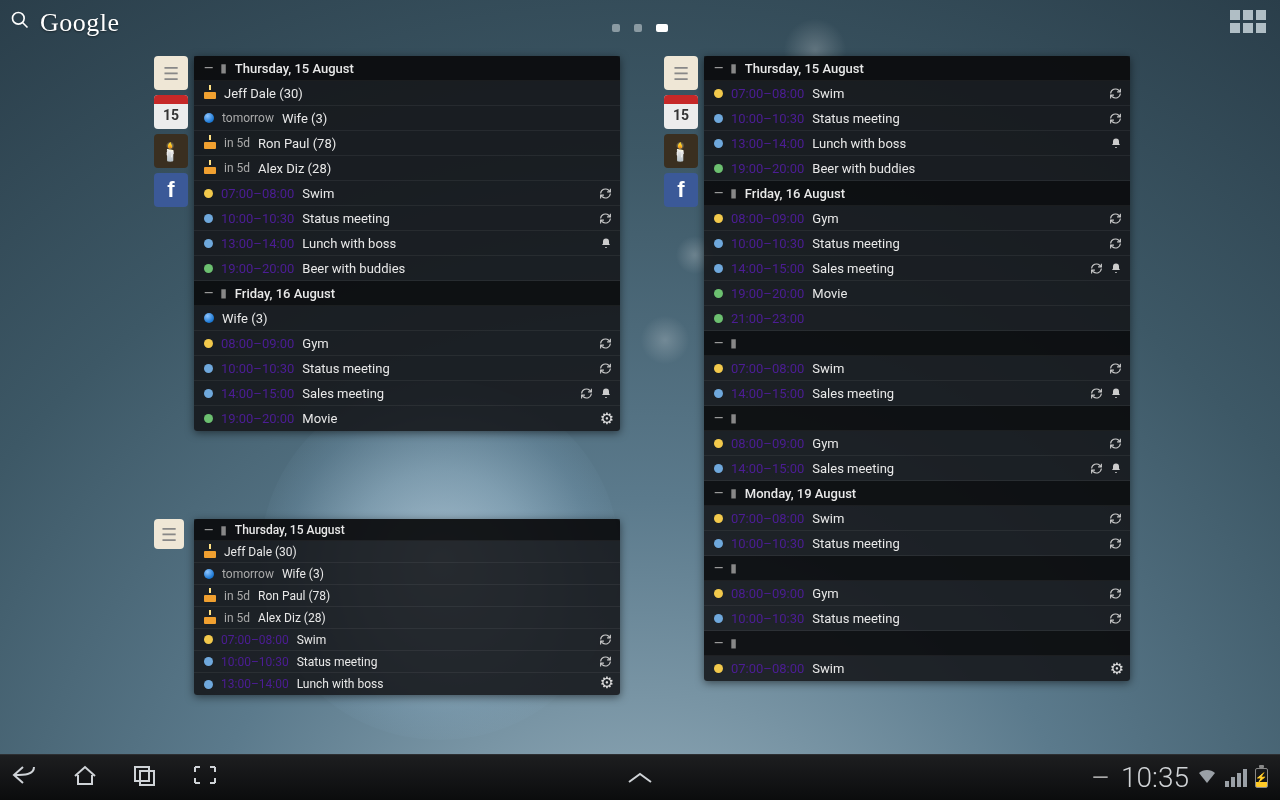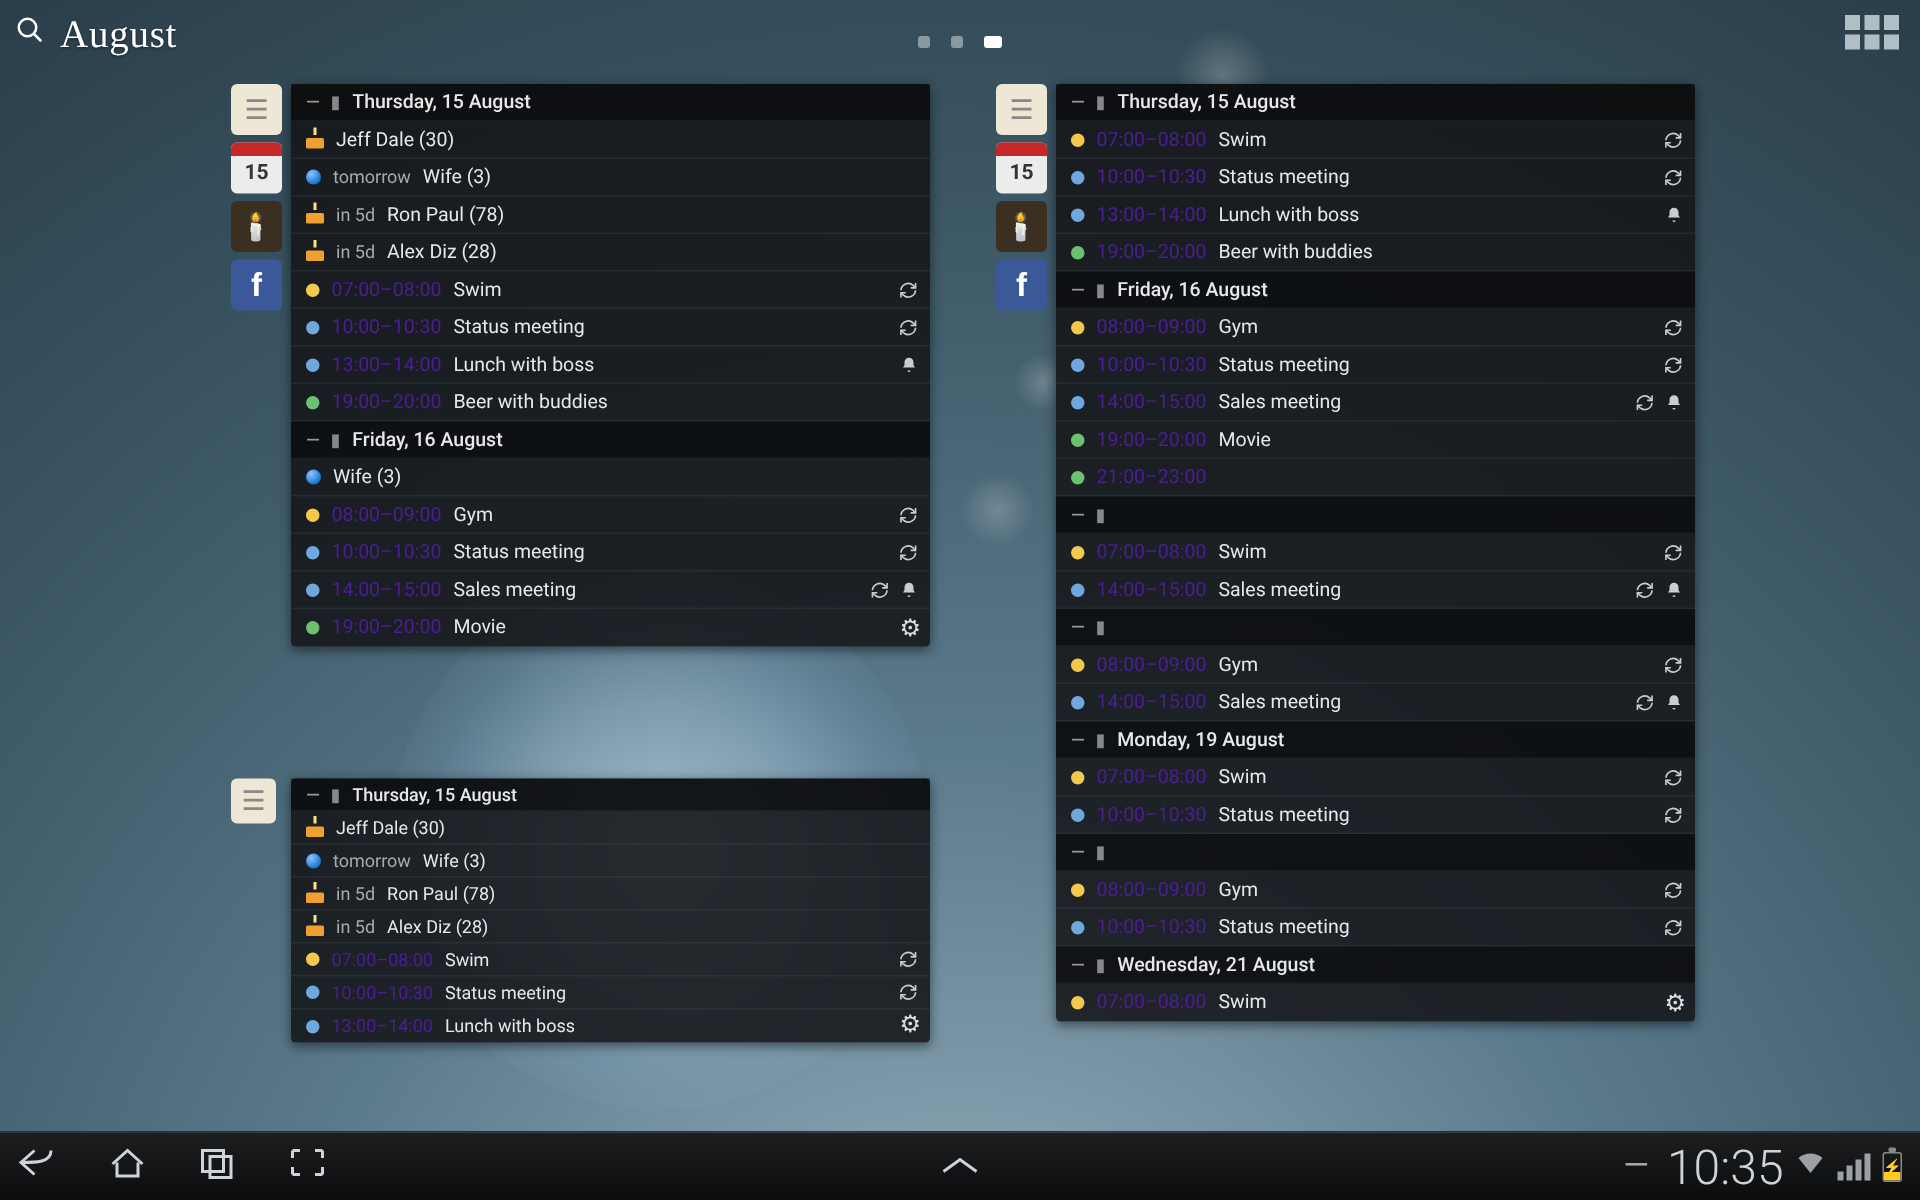--- a/index.html
+++ b/index.html
@@ -99,21 +99,21 @@
 <div class="seed seed2"></div>
 <div class="seed seed3"></div>
 
 <div class="top-search">
   <span class="mag">
     <svg width="20" height="20" viewBox="0 0 24 24" fill="none" stroke="#fff" stroke-width="2">
         <circle cx="10" cy="10" r="7"></circle>
         <line x1="21" y1="21" x2="15" y2="15"></line>
       </svg>
   </span>
-  <span class="gtext">August</span>
+  <span class="gtext">Google</span>
 </div>
 
 <div class="page-dots">
   <span></span>
     <span></span>
     <span class="active"></span>
 </div>
 
 <div class="apps-icon">
   <span></span>
@@ -511,21 +511,20 @@
             <svg width="13" height="13" viewBox="0 0 24 24" fill="none" stroke="#ccc" stroke-width="2">
               <path d="M3 12a9 9 0 0 1 15-6l3 3M21 12a9 9 0 0 1-15 6l-3-3"></path>
               <path d="M21 3v6h-6M3 21v-6h6"></path>
             </svg>
           </span>
         </span>
       </div>
       <div class="row header">
         <span class="dash">—</span>
         <span class="bm">▮</span>
-        <span class="title">Wednesday, 21 August</span>
       </div>
       <div class="row">
         <span class="dot" style="background:#f2c94c"></span>
         <span class="time">07:00–08:00</span>
         <span class="title">Swim</span>
         <span class="icons"></span>
       </div>
     </div>
   <div class="gear-corner">⚙</div>
 </div>
@@ -613,21 +612,21 @@
           <path d="M3 3h5M3 3v5M23 3h-5M23 3v5M3 19h5M3 19v-5M23 19h-5M23 19v-5"></path>
         </svg></span>
   </div>
   <div class="nav-center">
     <svg width="30" height="14" viewBox="0 0 30 14" fill="none" stroke="#cfd3d7" stroke-width="2">
         <path d="M4 11 L15 3 L26 11"></path>
       </svg>
   </div>
   <div class="nav-right">
     <span class="clock-sep">—</span>
-    <span style="font-size:32px;font-weight:300">10:35</span>
+    <span style="font-size:28px;font-weight:300">10:35</span>
     <span><svg width="20" height="18" viewBox="0 0 20 18" fill="#9aa0a6">
           <path d="M10 16 L2 6 C6 2 14 2 18 6 Z"></path>
         </svg></span>
     <span class="signal">
         <span></span>
         <span></span>
         <span></span>
         <span></span>
       </span>
     <span class="batt"></span>

